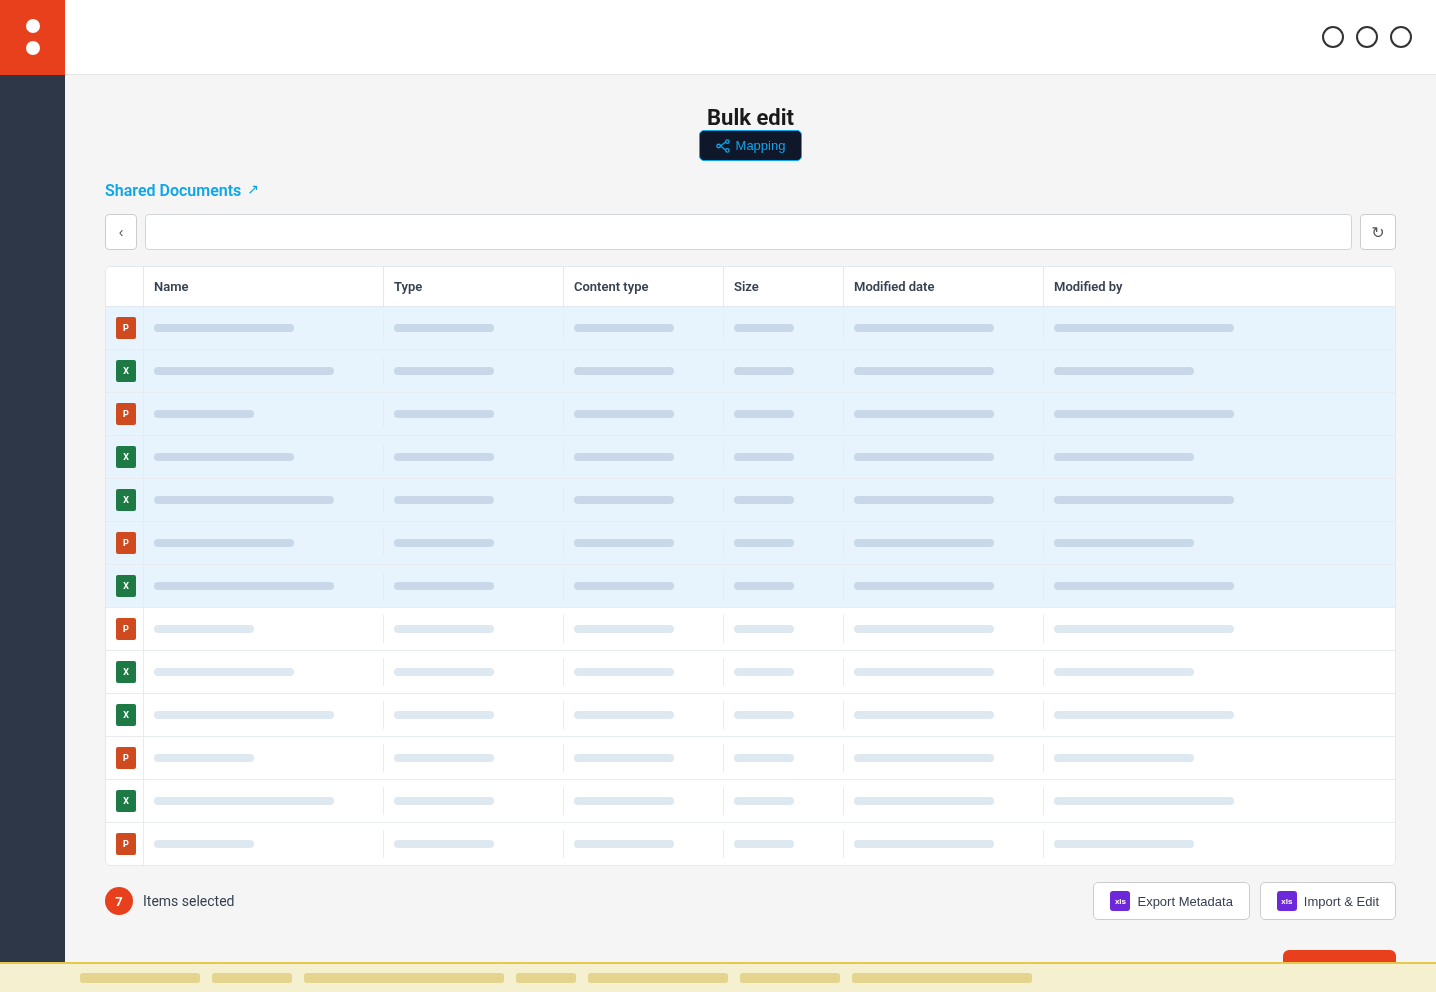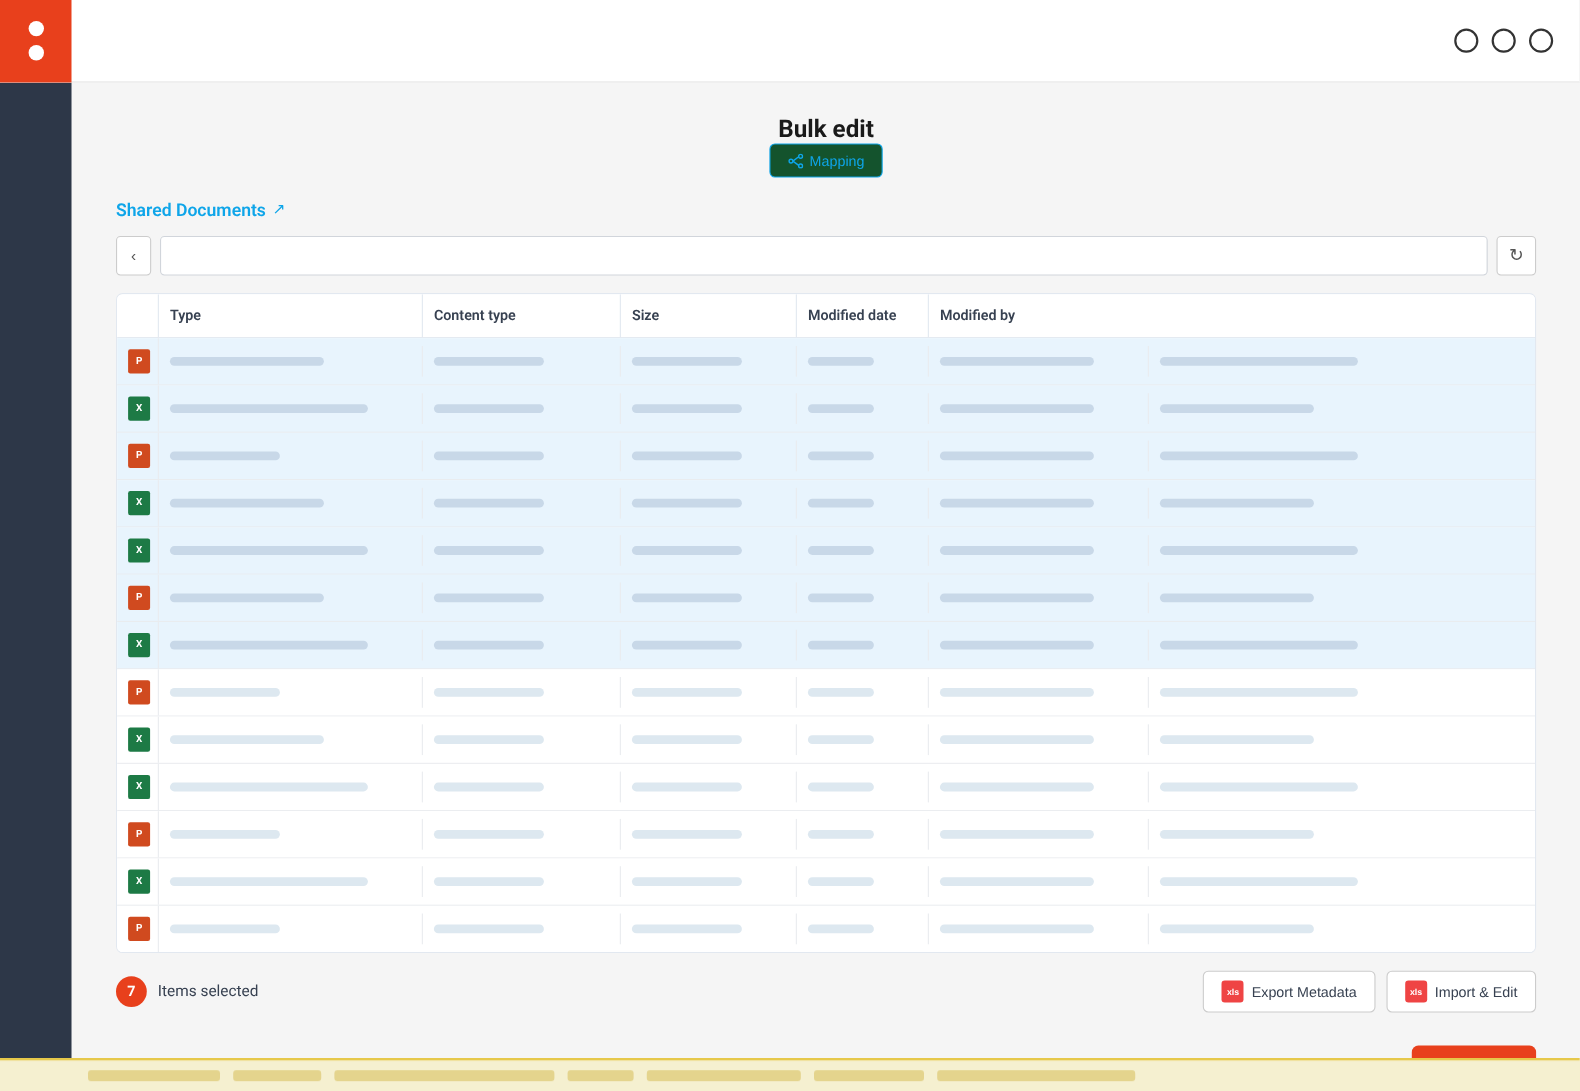--- a/index.html
+++ b/index.html
@@ -79,21 +79,21 @@
       margin-bottom: 20px;
       flex-direction: column;
     }
     .page-title {
       font-size: 22px;
       font-weight: 700;
       color: #1a1a1a;
     }
     .mapping-btn {
       border: 1.5px solid #0ea5e9;
-      background: #14532d;
+      background: #0f172a;
       color: #0ea5e9;
       padding: 7px 16px;
       border-radius: 5px;
       font-size: 13px;
       cursor: pointer;
       display: flex;
       align-items: center;
       gap: 6px;
     }
     .mapping-btn svg {
@@ -278,21 +278,21 @@
       border-radius: 5px;
       font-size: 13px;
       cursor: pointer;
       display: flex;
       align-items: center;
       gap: 7px;
     }
     .xls-icon {
       width: 20px;
       height: 20px;
-      background: #ef4444;
+      background: #6d28d9;
       border-radius: 3px;
       color: #fff;
       font-size: 8px;
       font-weight: 700;
       display: flex;
       align-items: center;
       justify-content: center;
     }
 
     
@@ -379,20 +379,21 @@
     <div class="search-bar-row">
       <button class="back-btn">‹</button>
       <input class="search-input" type="text" placeholder="" style="">
       <button class="refresh-btn">↻</button>
     </div>
 
     <div class="table-container">
 
       <div class="table-header">
         <div class="th"></div>
+        <div class="th">Name</div>
         <div class="th">Type</div>
         <div class="th">Content type</div>
         <div class="th">Size</div>
         <div class="th">Modified date</div>
         <div class="th">Modified by</div>
       </div>
 
       <div class="table-body">
 
         <div class="table-row selected">

